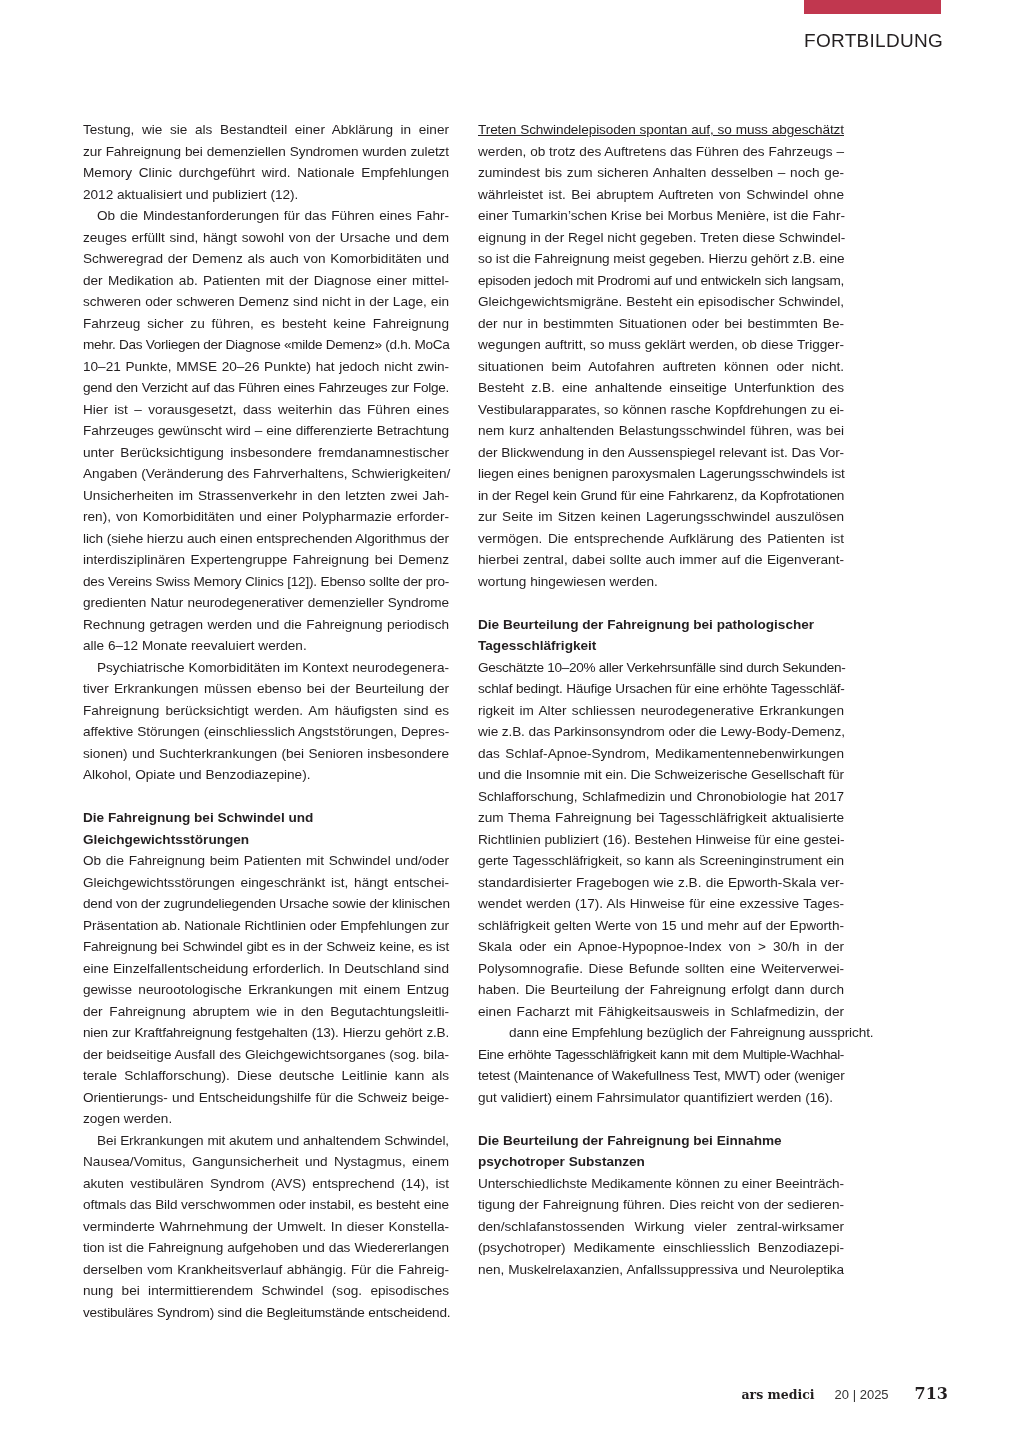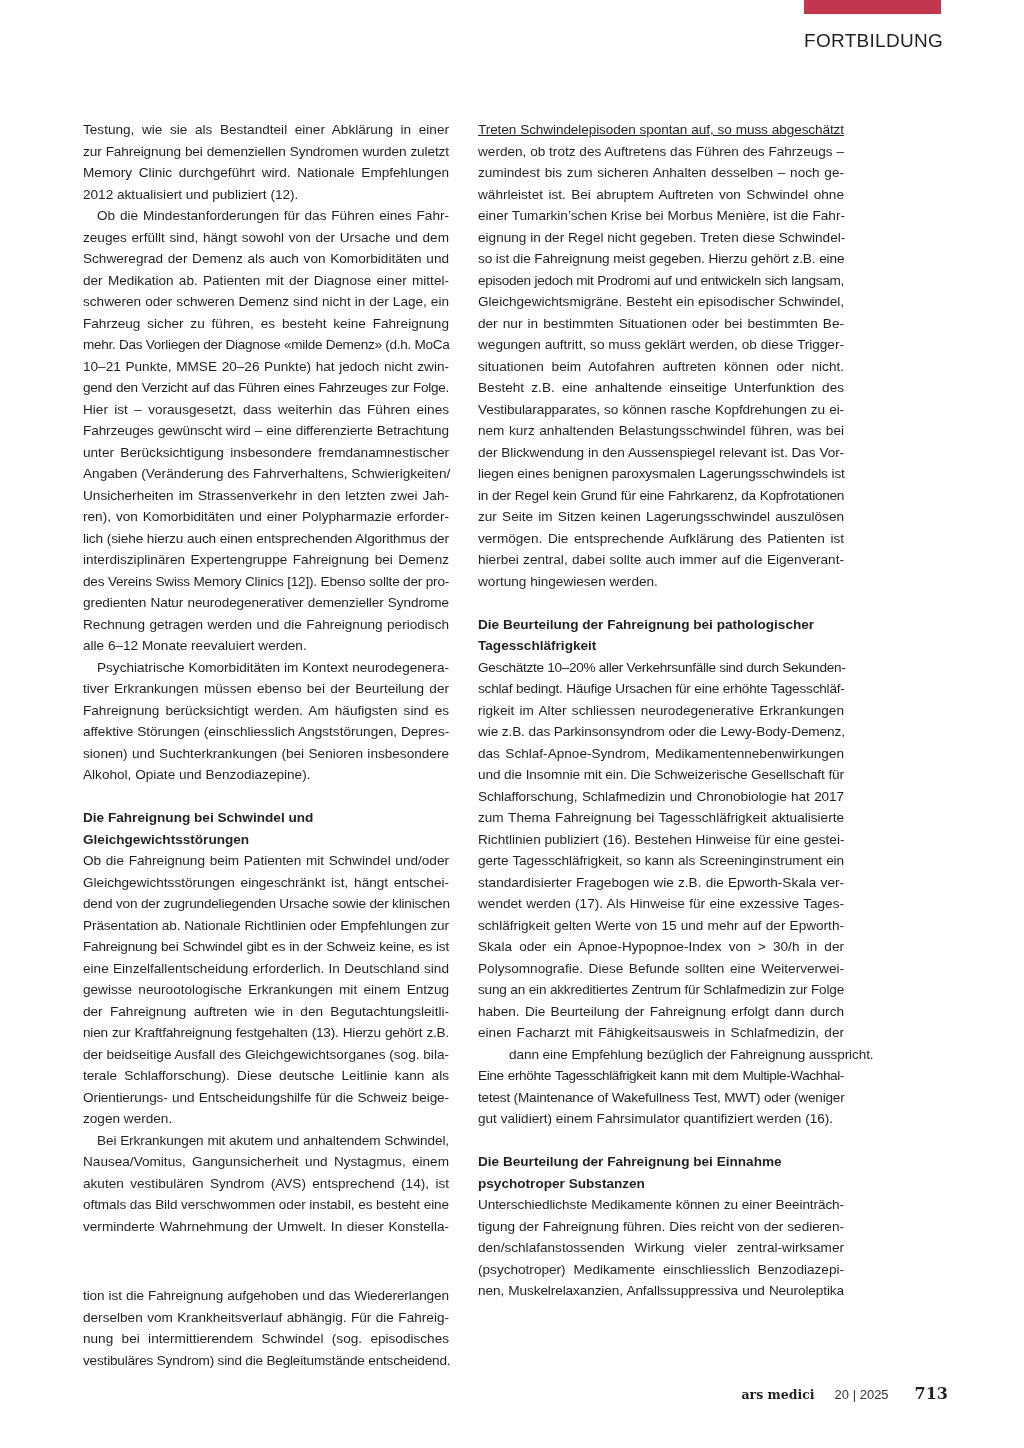--- a/index.html
+++ b/index.html
@@ -89,34 +89,34 @@
       <span class="line last">Gleichgewichtsstörungen</span>
     </div>
     <div>
       <span class="line">Ob die Fahreignung beim Patienten mit Schwindel und/oder</span>
       <span class="line">Gleichgewichtsstörungen eingeschränkt ist, hängt entschei-</span>
       <span class="line" style="letter-spacing: -0.2px;">dend von der zugrundeliegenden Ursache sowie der klinischen</span>
       <span class="line" style="letter-spacing: -0.1px;">Präsentation ab. Nationale Richtlinien oder Empfehlungen zur</span>
       <span class="line" style="letter-spacing: -0.2px;">Fahreignung bei Schwindel gibt es in der Schweiz keine, es ist</span>
       <span class="line">eine Einzelfallentscheidung erforderlich. In Deutschland sind</span>
       <span class="line">gewisse neurootologische Erkrankungen mit einem Entzug</span>
-      <span class="line">der Fahreignung auftreten wie in den Begutachtungsleitli-</span>
+      <span class="line">der Fahreignung abruptem wie in den Begutachtungsleitli-</span>
       <span class="line" style="letter-spacing: -0.2px;">nien zur Kraftfahreignung festgehalten (13). Hierzu gehört z.B.</span>
       <span class="line">der beidseitige Ausfall des Gleichgewichtsorganes (sog. bila-</span>
       <span class="line">terale Schlafforschung). Diese deutsche Leitlinie kann als</span>
       <span class="line" style="letter-spacing: -0.1px;">Orientierungs- und Entscheidungshilfe für die Schweiz beige-</span>
       <span class="line last">zogen werden.</span>
     </div>
     <div>
       <span class="line indent" style="letter-spacing: -0.1px;">Bei Erkrankungen mit akutem und anhaltendem Schwindel,</span>
       <span class="line">Nausea/Vomitus, Gangunsicherheit und Nystagmus, einem</span>
       <span class="line">akuten vestibulären Syndrom (AVS) entsprechend (14), ist</span>
       <span class="line" style="letter-spacing: -0.1px;">oftmals das Bild verschwommen oder instabil, es besteht eine</span>
       <span class="line">verminderte Wahrnehmung der Umwelt. In dieser Konstella-</span>
-      <span class="line" style="letter-spacing: -0.1px; margin-top: 48px;">tion ist die Fahreignung aufgehoben und das Wiedererlangen</span>
+      <span class="line" style="letter-spacing: -0.1px;">tion ist die Fahreignung aufgehoben und das Wiedererlangen</span>
       <span class="line">derselben vom Krankheitsverlauf abhängig. Für die Fahreig-</span>
       <span class="line">nung bei intermittierendem Schwindel (sog. episodisches</span>
       <span class="line last" style="letter-spacing: -0.2px;">vestibuläres Syndrom) sind die Begleitumstände entscheidend.</span>
     </div>
   </div>
 <div class="column col-right" id="col-right">
     <div>
       <span class="line" style="letter-spacing: -0.1px; text-decoration: underline;">Treten Schwindelepisoden spontan auf, so muss abgeschätzt</span>
       <span class="line">werden, ob trotz des Auftretens das Führen des Fahrzeugs –</span>
       <span class="line">zumindest bis zum sicheren Anhalten desselben – noch ge-</span>
@@ -154,21 +154,20 @@
       <span class="line" style="letter-spacing: -0.1px;">und die Insomnie mit ein. Die Schweizerische Gesellschaft für</span>
       <span class="line" style="letter-spacing: -0.1px;">Schlafforschung, Schlafmedizin und Chronobiologie hat 2017</span>
       <span class="line">zum Thema Fahreignung bei Tagesschläfrigkeit aktualisierte</span>
       <span class="line">Richtlinien publiziert (16). Bestehen Hinweise für eine gestei-</span>
       <span class="line" style="letter-spacing: -0.1px;">gerte Tagesschläfrigkeit, so kann als Screeninginstrument ein</span>
       <span class="line">standardisierter Fragebogen wie z.B. die Epworth-Skala ver-</span>
       <span class="line">wendet werden (17). Als Hinweise für eine exzessive Tages-</span>
       <span class="line">schläfrigkeit gelten Werte von 15 und mehr auf der Epworth-</span>
       <span class="line">Skala oder ein Apnoe-Hypopnoe-Index von &gt; 30/h in der</span>
       <span class="line">Polysomnografie. Diese Befunde sollten eine Weiterverwei-</span>
-      <span class="line" style="letter-spacing: -0.2px;">sung an ein akkreditiertes Zentrum für Schlafmedizin zur Folge</span>
       <span class="line">haben. Die Beurteilung der Fahreignung erfolgt dann durch</span>
       <span class="line">einen Facharzt mit Fähigkeitsausweis in Schlafmedizin, der</span>
       <span class="line" style="letter-spacing: -0.1px; margin-left: 31px;">dann eine Empfehlung bezüglich der Fahreignung ausspricht.</span>
       <span class="line" style="letter-spacing: -0.4px;">Eine erhöhte Tagesschläfrigkeit kann mit dem Multiple-Wachhal-</span>
       <span class="line" style="letter-spacing: -0.2px;">tetest (Maintenance of Wakefullness Test, MWT) oder (weniger</span>
       <span class="line last">gut validiert) einem Fahrsimulator quantifiziert werden (16).</span>
     </div>
     <span class="gap"></span>
     <div class="heading">
       <span class="line last">Die Beurteilung der Fahreignung bei Einnahme</span>

